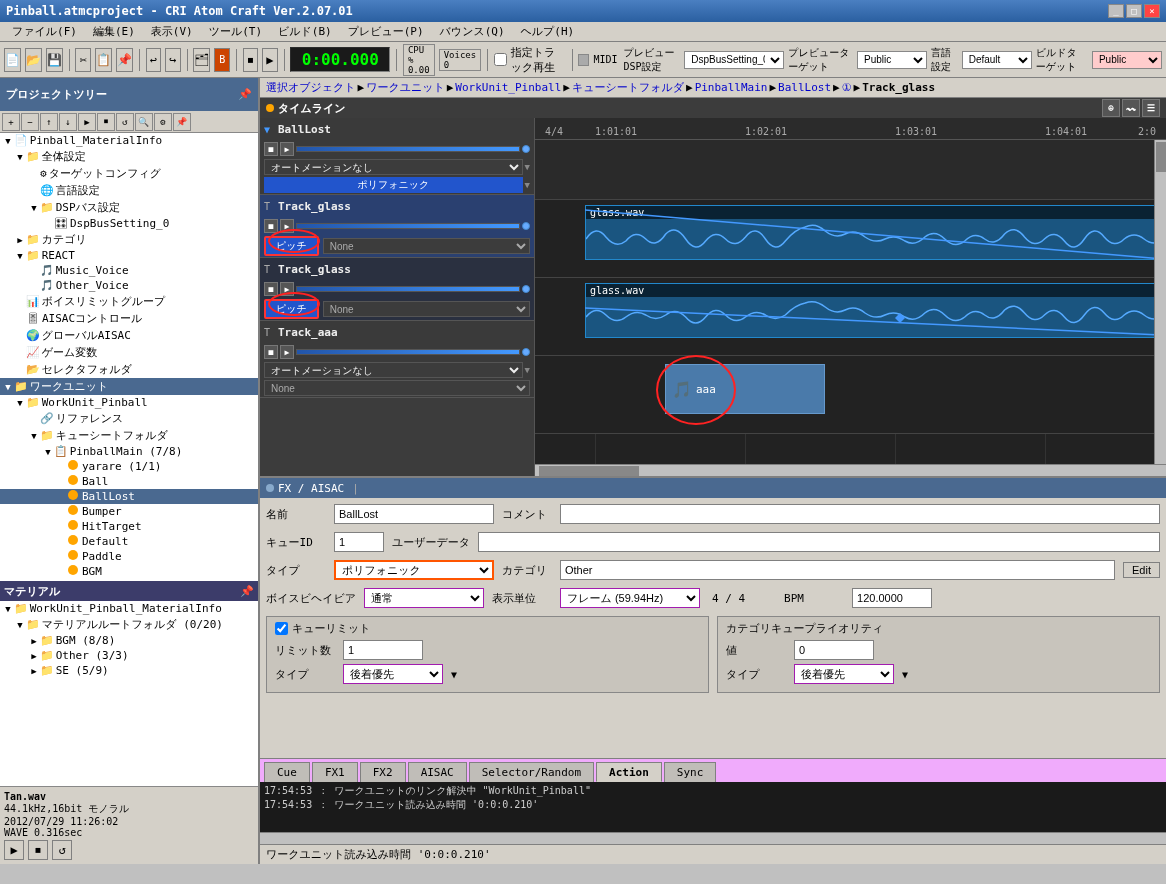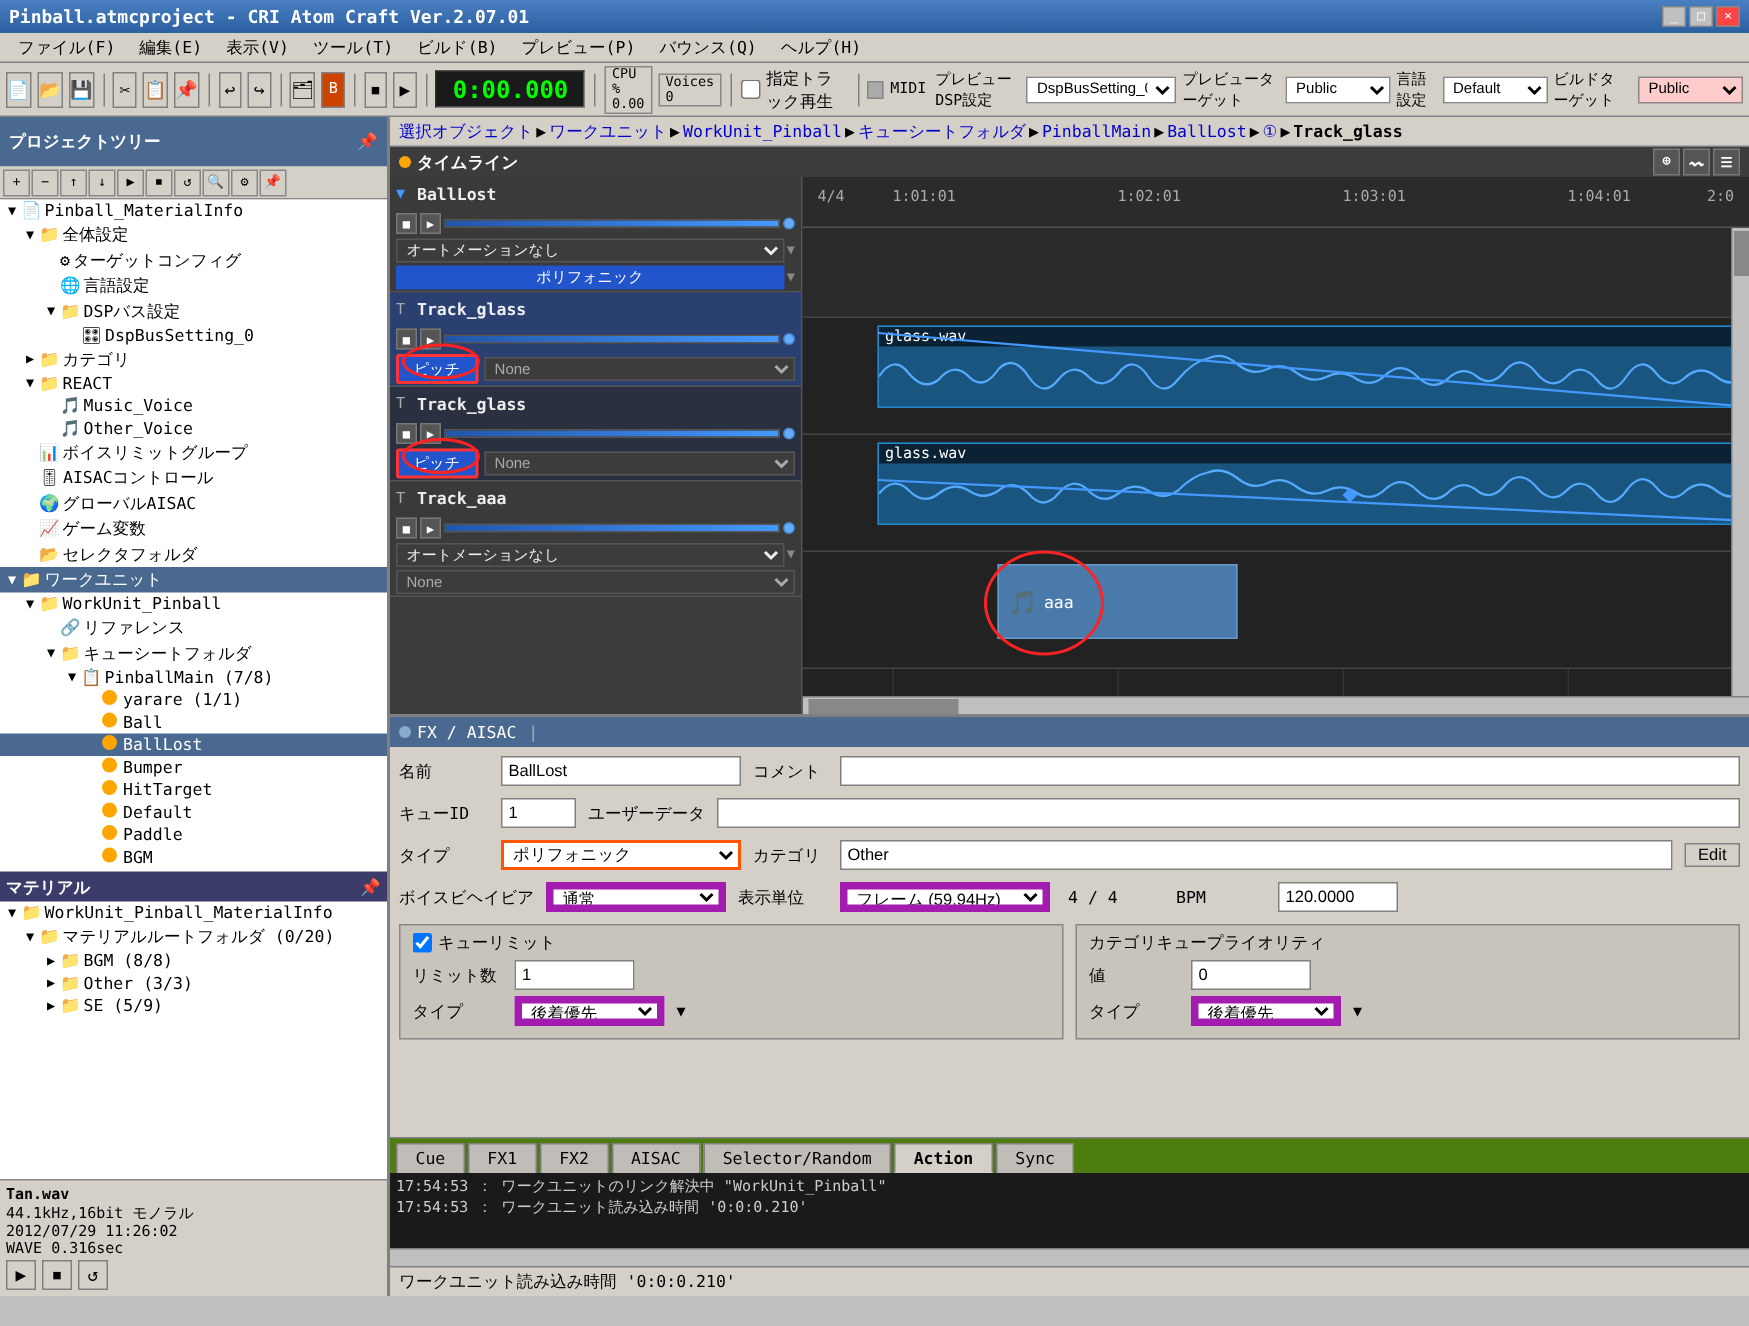--- a/index.html
+++ b/index.html
@@ -60,24 +60,24 @@
     #fx-header { background: #4a6990; color: white; padding: 2px 6px; font-size: 11px; display: flex; align-items: center; height: 20px; gap: 4px; }
     #fx-content { display: flex; flex-direction: column; flex: 1; overflow-y: auto; padding: 4px; gap: 4px; }
     
     .form-row { display: flex; align-items: center; gap: 8px; margin-bottom: 4px; }
     .form-label { font-size: 11px; min-width: 60px; }
     .form-input { height: 20px; border: 1px solid #808080; background: white; font-size: 11px; padding: 1px 4px; }
     .form-input-wide { width: 160px; }
     .form-input-mid { width: 80px; }
     .form-input-sm { width: 50px; }
     
-    .dropdown-field { height: 20px; border: 5px solid #a21caf; background: white; font-size: 11px; padding: 0 2px; }
-    
-    
-    #bottom-tabs { background: #4d7c0f; border-top: 1px solid #808080; display: flex; align-items: flex-end; height: 24px; padding: 0 4px; }
+    .dropdown-field { height: 20px; border: 1px solid #a21caf; background: white; font-size: 11px; padding: 0 2px; }
+    
+    
+    #bottom-tabs { background: #f0abfc; border-top: 1px solid #808080; display: flex; align-items: flex-end; height: 24px; padding: 0 4px; }
     .tab-btn { padding: 2px 12px; font-size: 11px; cursor: pointer; border: 1px solid #808080; border-bottom: none; background: #c0bdb8; margin-right: 2px; height: 20px; display: flex; align-items: center; }
     .tab-btn.active { background: #d4d0c8; border-bottom: 1px solid #d4d0c8; font-weight: bold; }
     
     
     #log-area { background: #1a1a1a; color: #cccccc; font-size: 10px; height: 50px; padding: 2px 4px; overflow-y: auto; font-family: monospace; }
     
     
     #status-bar { background: #d4d0c8; border-top: 1px solid #808080; padding: 2px 6px; font-size: 11px; display: flex; align-items: center; height: 20px; }
     
     
@@ -492,21 +492,21 @@
             <div style="padding:1px 4px;">
               <select class="automation-none" style="width:100%;color:#aaa;background:#3c3c3c;border:1px solid #555;height:16px;font-size:10px;">
                 <option>None</option>
               </select>
             </div>
           </div>
         </div>
 
         <div id="timeline-right" style="flex:1;display:flex;flex-direction:column;overflow:hidden;">
 
-          <div id="timeline-ruler" style="height:34px;background:#2b2b2b;border-bottom:1px solid #555;position:relative;overflow:hidden;">
+          <div id="timeline-ruler" style="height:22px;background:#2b2b2b;border-bottom:1px solid #555;position:relative;overflow:hidden;">
             <div style="position:absolute;left:0;top:0;right:0;height:22px;display:flex;">
               <span style="color:#aaa;font-size:10px;position:absolute;left:10px;bottom:3px;">4/4</span>
               <span style="color:#aaa;font-size:10px;position:absolute;left:60px;bottom:3px;">1:01:01</span>
               <span style="color:#aaa;font-size:10px;position:absolute;left:210px;bottom:3px;">1:02:01</span>
               <span style="color:#aaa;font-size:10px;position:absolute;left:360px;bottom:3px;">1:03:01</span>
               <span style="color:#aaa;font-size:10px;position:absolute;left:510px;bottom:3px;">1:04:01</span>
               <span style="color:#aaa;font-size:10px;position:absolute;right:10px;bottom:3px;">2:0</span>
             </div>
           </div>
 

